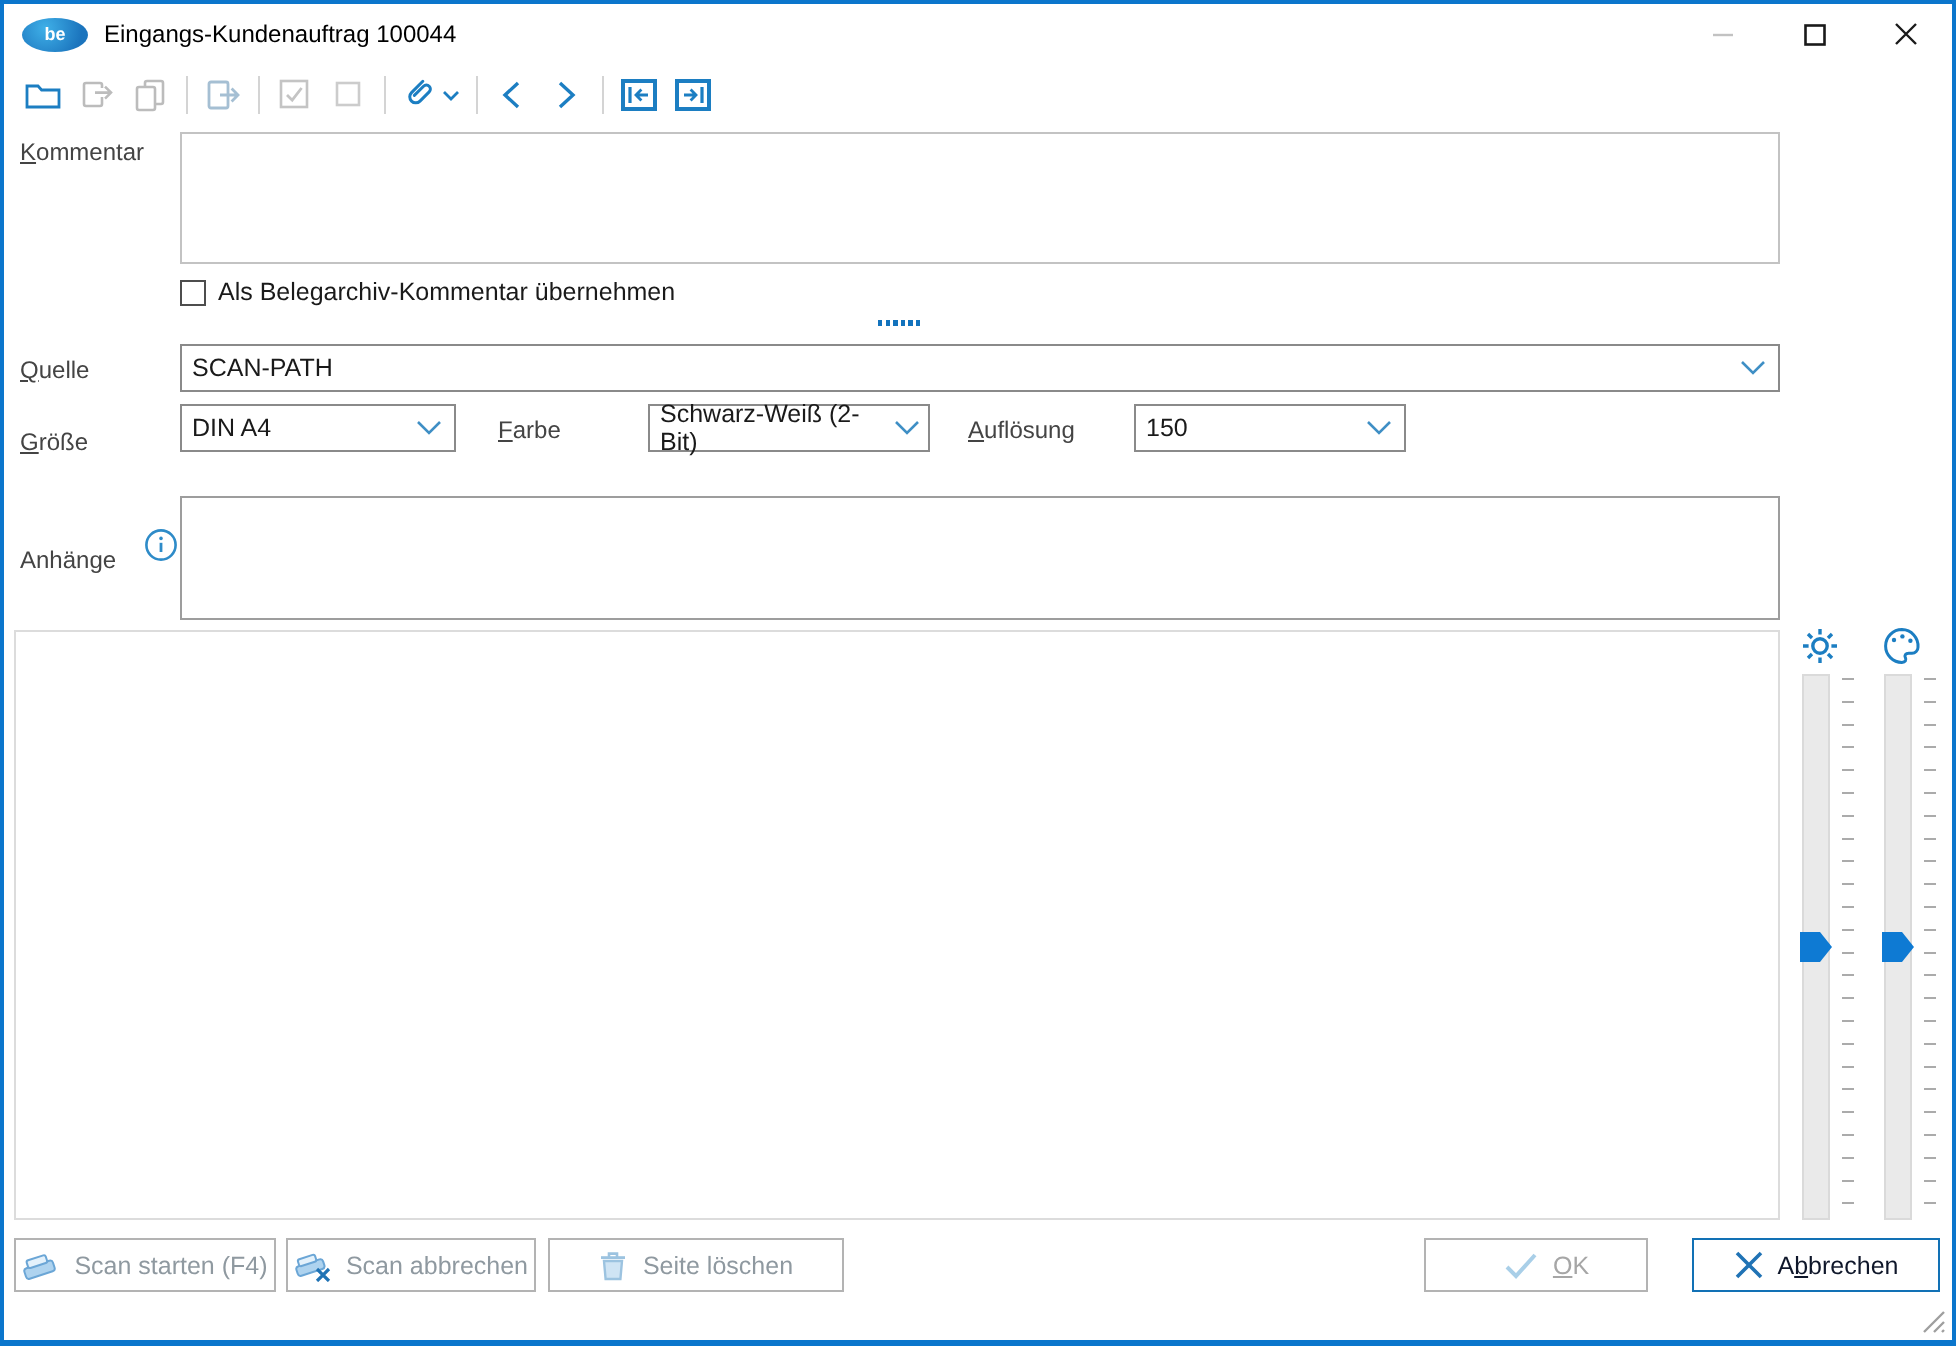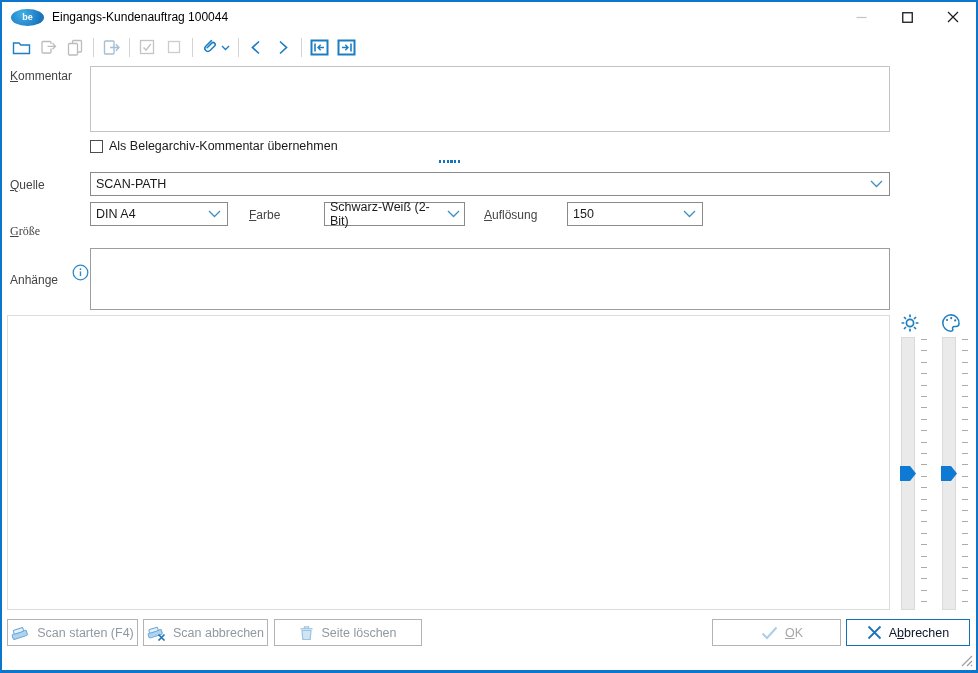--- a/index.html
+++ b/index.html
@@ -190,21 +190,21 @@
   <div class="splitter-dots"></div>
 
   <div class="lbl" style="left:8px; top:176px;"><span class="mn">Q</span><span>uelle</span></div>
   <div class="combo" style="left:88px; top:170px; width:800px;">
     <span>SCAN-PATH</span>
     <svg width="13" height="8">
         <path d="M1 1 l5.5 5.5 L12 1" fill="none" stroke="#3f8fc5" stroke-width="1.3"></path>
       </svg>
   </div>
 
-  <div class="lbl" style="left:8px; top:222px;font-family:Liberation Serif, serif;"><span class="mn">G</span><span>röße</span></div>
+  <div class="lbl" style="left:8px; top:212px;"><span class="mn">G</span><span>röße</span></div>
   <div class="combo" style="left:88px; top:200px; width:138px;">
     <span>DIN A4</span>
     <svg width="13" height="8">
         <path d="M1 1 l5.5 5.5 L12 1" fill="none" stroke="#3f8fc5" stroke-width="1.3"></path>
       </svg>
   </div>
 
   <div class="lbl" style="left:247px; top:206px;"><span class="mn">F</span><span>arbe</span></div>
   <div class="combo" style="left:322px; top:200px; width:141px; padding-right:4px;">
     <span>Schwarz-Weiß (2-Bit)</span>
@@ -284,21 +284,21 @@
   </div>
   <div class="btn btn-disabled" style="left:272px; width:148px;">
     <svg width="15" height="16">
       <path d="M5.5 3.5 V1.8 h4 v1.7" fill="none" stroke="#9cc3e0" stroke-width="1.3"></path>
       <path d="M1.5 3.8 H13.5" stroke="#9cc3e0" stroke-width="1.4"></path>
       <path d="M3 5.5 l0.8 9 h7.4 l0.8 -9 Z" fill="#cfe4f4" stroke="#9cc3e0" stroke-width="1.2"></path>
     </svg>
     <span>Seite löschen</span>
   </div>
 
-  <div class="btn btn-disabled" style="left:710px; width:129px; color:#a6a6a6;padding-left:11px;">
+  <div class="btn btn-disabled" style="left:710px; width:112px; color:#a6a6a6;padding-left:11px;">
     <svg width="17" height="14">
         <path d="M1.5 7.5 l4.5 4.5 L15.5 1.5" fill="none" stroke="#a9cfe8" stroke-width="2"></path>
       </svg>
     <span><span class="mn">O</span><span>K</span></span>
   </div>
   <div class="btn btn-cancel" style="left:844px; width:124px;">
     <svg width="15" height="15">
         <path d="M1.5 1.5 L13.5 13.5 M13.5 1.5 L1.5 13.5" stroke="#2073b5" stroke-width="1.8"></path>
       </svg>
     <span><span>A</span><span class="mn">b</span><span>brechen</span></span>

